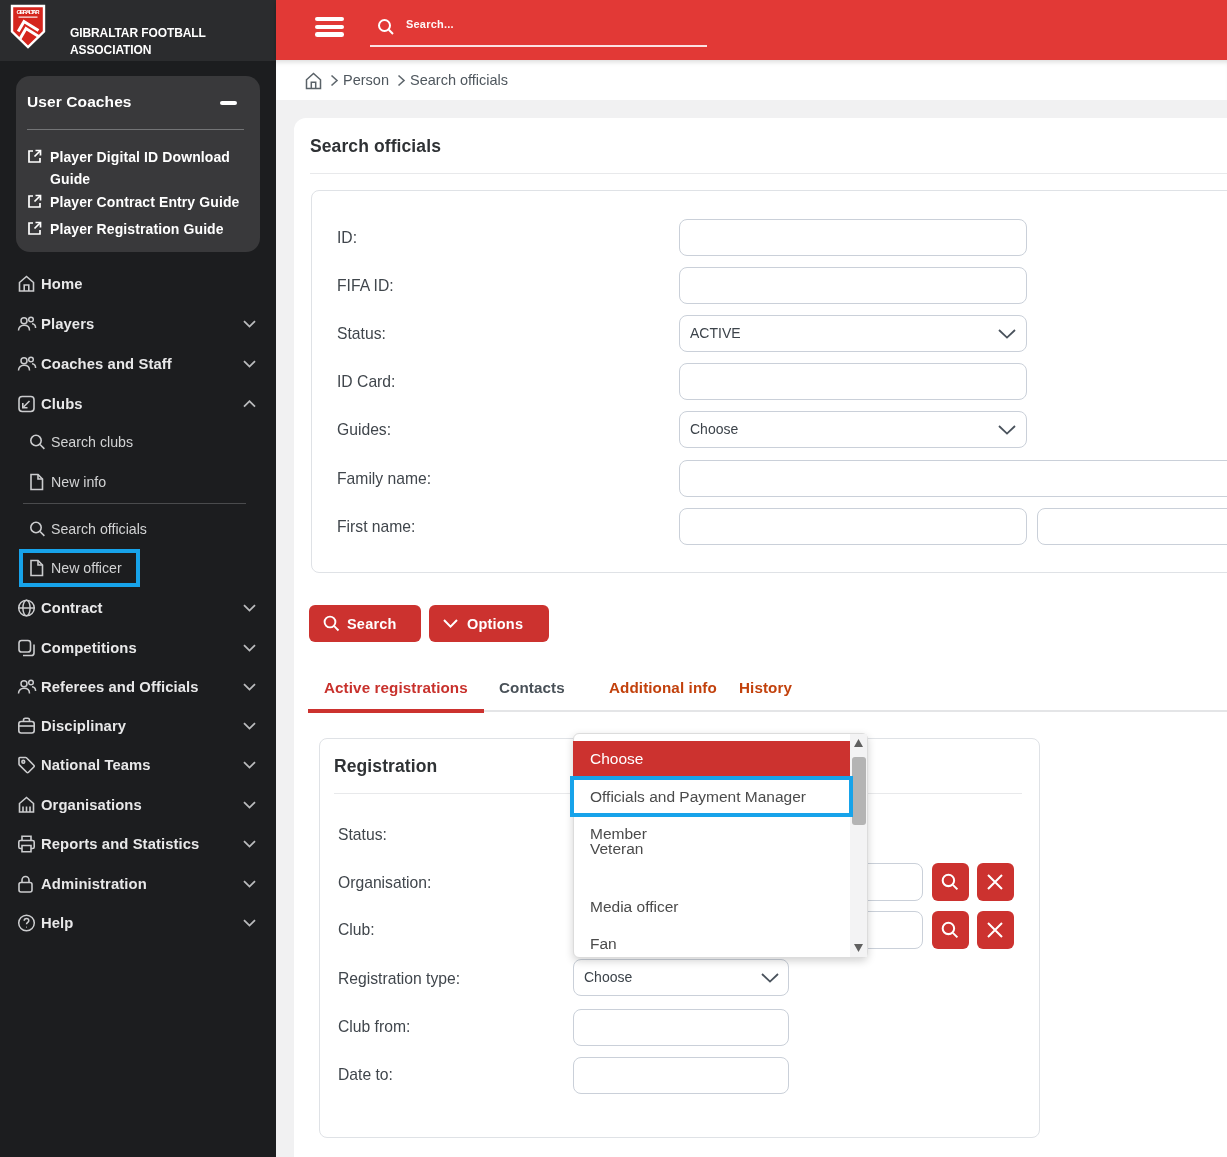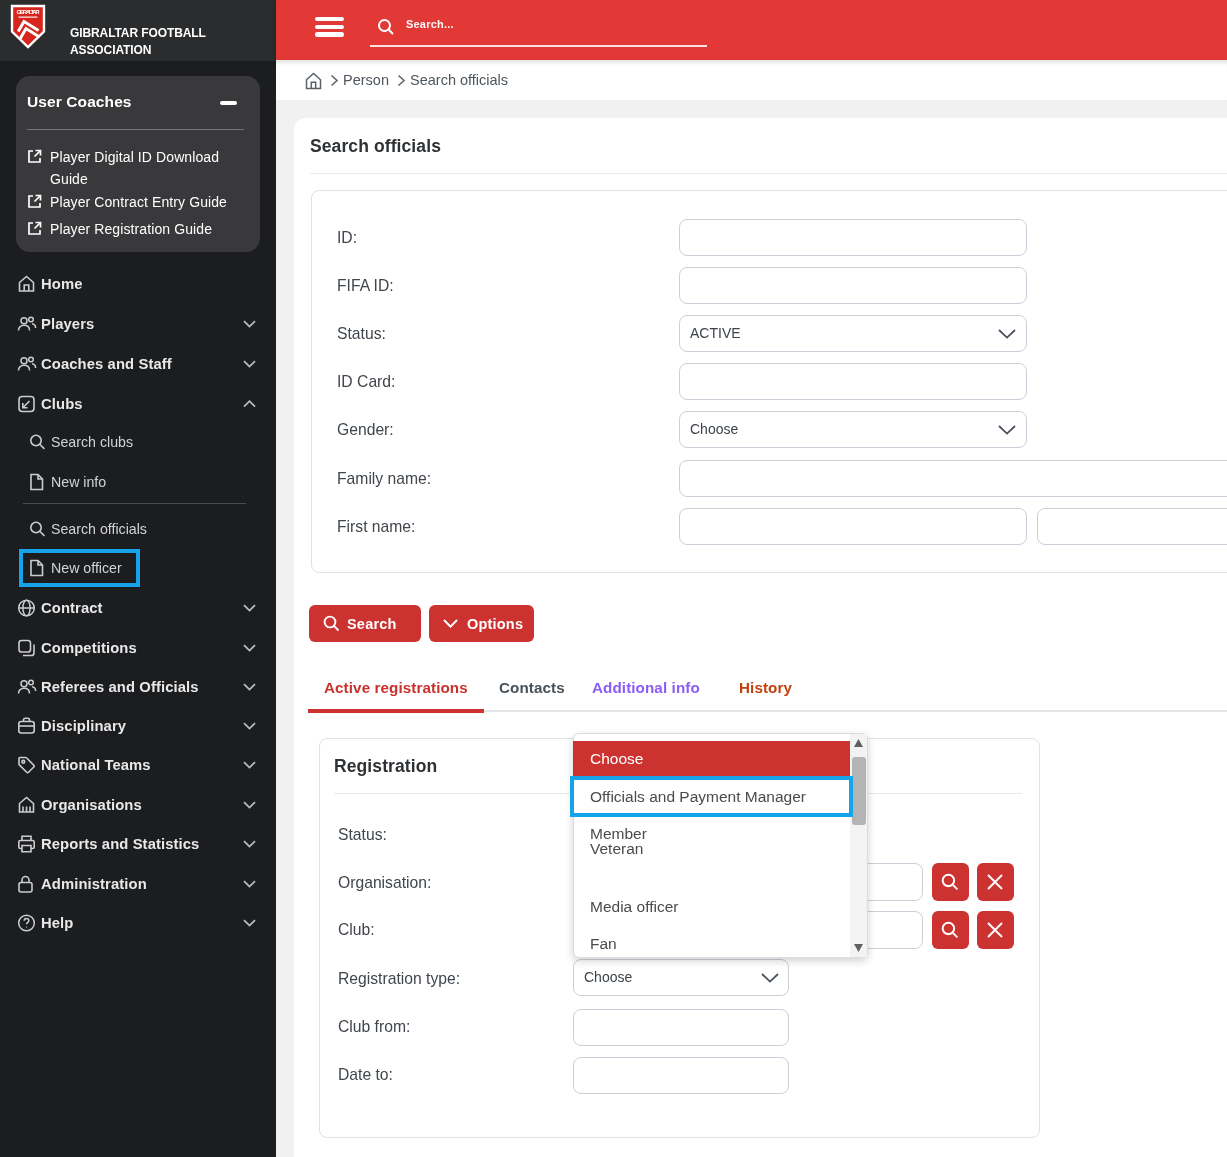--- a/index.html
+++ b/index.html
@@ -8,21 +8,21 @@
   .abs { position:absolute; }
 
   
   #sidebar { left:0; top:0; width:276px; height:1157px; background:#1c1d1f; }
   #sbheader { left:0; top:0; width:276px; height:61px; background:#2b2c2e; }
   #sbtitle { left:70px; top:11px; width:150px; color:#fff; font-size:12px; font-weight:bold; line-height:16.5px; letter-spacing:-.1px;margin-top:14px; }
   #guides { left:16px; top:76px; width:244px; height:176px; background:#39393b; border-radius:14px; }
   #guides h2 { position:absolute; left:11px; top:17px; font-size:15.5px; color:#fff; font-weight:bold; letter-spacing:.1px;}
   #gminus { left:220px; top:101px; width:17px; height:3.6px; background:#fff; border-radius:2px; }
   #gdiv { left:27px; top:129px; width:217px; height:1px; background:#737476; }
-  .glink { position:absolute; left:50px; color:#fff; font-weight:normal; font-size:14px; line-height:21.5px; width:190px; letter-spacing:.1px; }
+  .glink { position:absolute; left:50px; color:#fff; font-weight:bold; font-size:14px; line-height:21.5px; width:190px; letter-spacing:.1px; }
   .gicon { position:absolute; left:27px; }
 
   .mi { position:absolute; left:0; width:276px; height:38px; }
   .mi .txt { position:absolute; left:41px; top:50%; transform:translateY(-50%); font-size:14.8px; font-weight:bold; color:#e8e8e9; letter-spacing:.1px; }
   .mi .ic { position:absolute; left:17px; top:50%; transform:translateY(-50%); }
   .mi .chev { position:absolute; left:243px; top:50%; transform:translateY(-50%); }
   .sub { position:absolute; left:0; width:276px; height:38px; }
   .sub .txt { position:absolute; left:51px; top:50%; transform:translateY(-50%); font-size:14.2px; color:#d2d3d4; }
   .sub .ic { position:absolute; left:29px; top:50%; transform:translateY(-50%); }
   #subdiv { left:23px; top:503px; width:223px; height:1px; background:#4a4b4d; }
@@ -307,47 +307,47 @@
 <div class="lbl" style="left:337px;top:277px">FIFA ID:</div>
 <div class="inp" style="left:679px;top:267px;width:348px"></div>
 <div class="lbl" style="left:337px;top:325px">Status:</div>
 <div class="inp" style="left:679px;top:315px;width:348px"></div>
 <div class="seltxt" style="left:690px;top:325px">ACTIVE</div>
 <svg class="abs" style="left:998px;top:329px" width="18" height="10" viewBox="0 0 18 10" fill="none" stroke="#49525c" stroke-width="1.8">
     <path d="M1 1 L9 8.6 L17 1"></path>
   </svg>
 <div class="lbl" style="left:337px;top:373px">ID Card:</div>
 <div class="inp" style="left:679px;top:363px;width:348px"></div>
-<div class="lbl" style="left:337px;top:421px">Gender:</div>
+<div class="lbl" style="left:337px;top:421px">Guides:</div>
 <div class="inp" style="left:679px;top:411px;width:348px"></div>
 <div class="seltxt" style="left:690px;top:421px">Choose</div>
 <svg class="abs" style="left:998px;top:425px" width="18" height="10" viewBox="0 0 18 10" fill="none" stroke="#49525c" stroke-width="1.8">
     <path d="M1 1 L9 8.6 L17 1"></path>
   </svg>
 <div class="lbl" style="left:337px;top:470px">Family name:</div>
 <div class="inp" style="left:679px;top:460px;width:682px"></div>
 <div class="lbl" style="left:337px;top:518px">First name:</div>
 <div class="inp" style="left:679px;top:508px;width:348px"></div>
 <div class="inp" style="left:1037px;top:508px;width:324px"></div>
 <div class="rbtn" style="left:309px;top:605px;width:112px;height:37px">
   <svg class="abs" style="left:14px;top:10px" width="17" height="17" viewBox="0 0 17 17" fill="none" stroke="#fff" stroke-width="1.9">
       <circle cx="7" cy="7" r="5.4"></circle>
       <line x1="11.2" y1="11.2" x2="15.5" y2="15.5"></line>
     </svg>
   <span class="btntxt" style="left:38px">Search</span>
 </div>
-<div class="rbtn" style="left:429px;top:605px;width:105px;height:37px">
+<div class="rbtn" style="left:429px;top:605px;width:120px;height:37px">
   <svg class="abs" style="left:14px;top:14px" width="15" height="9" viewBox="0 0 15 9" fill="none" stroke="#fff" stroke-width="2">
       <path d="M1 1 L7.5 7.6 L14 1"></path>
     </svg>
   <span class="btntxt" style="left:38px">Options</span>
 </div>
 <div class="tab" style="left:324px;color:#c8312c">Active registrations</div>
 <div class="tab" style="left:499px;color:#495158">Contacts</div>
-<div class="tab" style="left:592px;color:#8b5cf6">Additional info</div>
+<div class="tab" style="left:609px;color:#c2410c">Additional info</div>
 <div class="tab" style="left:739px;color:#c2410c">History</div>
 <div class="abs" id="tabline"></div>
 <div class="abs" id="tabred"></div>
 <div class="abs card" id="card2"></div>
 <div class="abs" style="left:334px;top:756px;font-size:17.5px;font-weight:bold;color:#2f3235;letter-spacing:.1px">Registration</div>
 <div class="abs" style="left:334px;top:793px;width:688px;height:1px;background:#e8e9eb"></div>
 <div class="lbl" style="left:338px;top:826px">Status:</div>
 <div class="lbl" style="left:338px;top:874px">Organisation:</div>
 <div class="inp" style="left:573px;top:863px;width:350px;height:38px"></div>
 <div class="rbtn" style="left:932px;top:863px;width:37px;height:38px">

